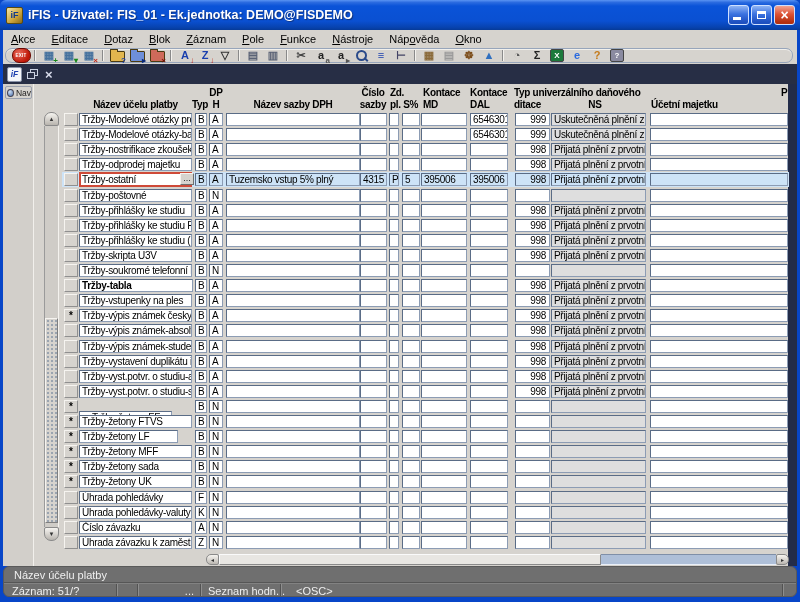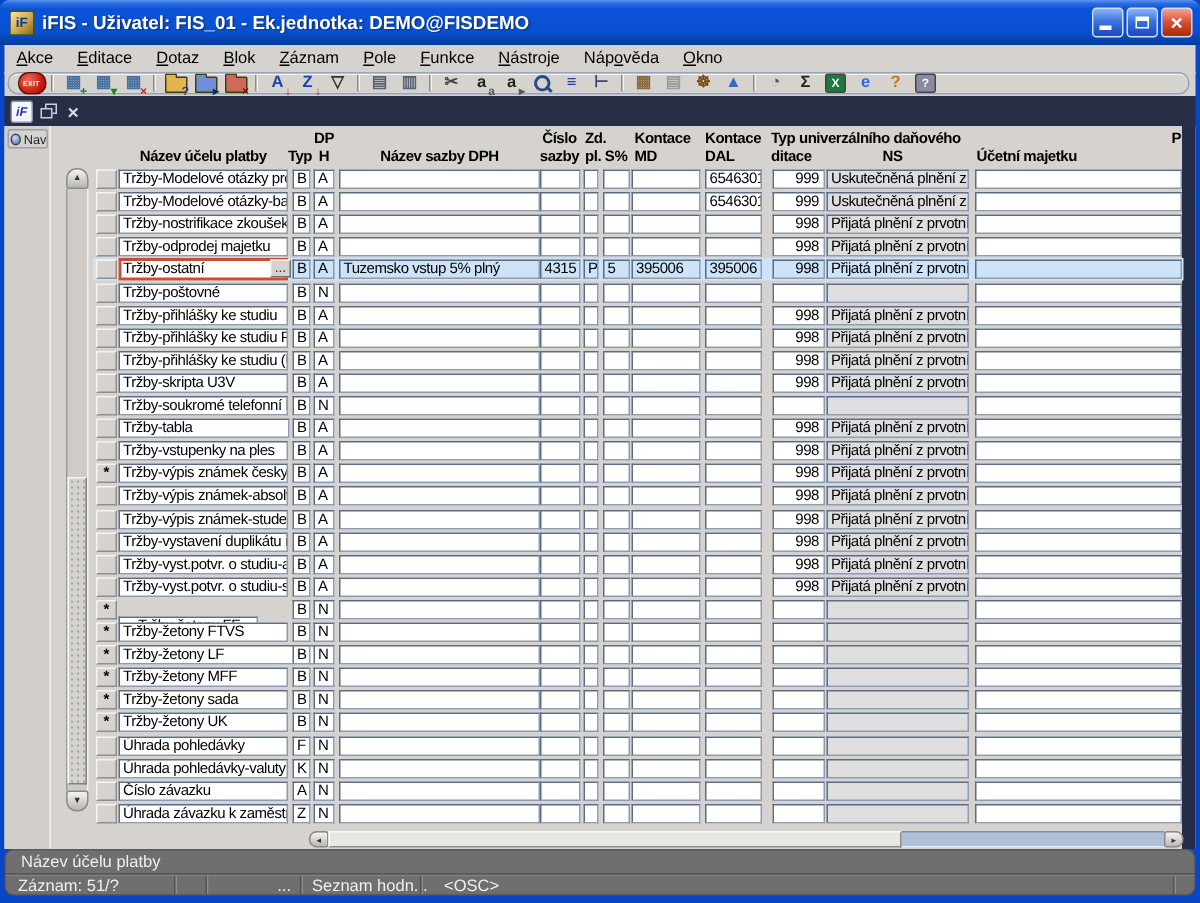--- a/index.html
+++ b/index.html
@@ -434,21 +434,21 @@
     <div class="f" style="left: 226px; top: 264px; width: 134px;"></div>
     <div class="f" style="left: 360px; top: 264px; width: 27px;"></div>
     <div class="f" style="left: 389px; top: 264px; width: 10px;"></div>
     <div class="f" style="left: 402px; top: 264px; width: 18px;"></div>
     <div class="f" style="left: 421px; top: 264px; width: 46px;"></div>
     <div class="f" style="left: 470px; top: 264px; width: 38px;"></div>
     <div class="f num" style="left: 515px; top: 264px; width: 35px;"></div>
     <div class="f grey" style="left: 551px; top: 264px; width: 95px;"></div>
     <div class="f" style="left: 650px; top: 264px; width: 138px;"></div>
     <div class="marker" style="left: 64px; top: 279.1px; width: 14px;"></div>
-    <div class="f" style="left: 79px; top: 279.1px; width: 114px;">Tržby-tabla</div>
+    <div class="f" style="left: 79px; top: 279.1px; width: 114px; font-weight: bold;">Tržby-tabla</div>
     <div class="f" style="left: 195px; top: 279.1px; width: 12px;">B</div>
     <div class="f" style="left: 209px; top: 279.1px; width: 14px;">A</div>
     <div class="f" style="left: 226px; top: 279.1px; width: 134px;"></div>
     <div class="f" style="left: 360px; top: 279.1px; width: 27px;"></div>
     <div class="f" style="left: 389px; top: 279.1px; width: 10px;"></div>
     <div class="f" style="left: 402px; top: 279.1px; width: 18px;"></div>
     <div class="f" style="left: 421px; top: 279.1px; width: 46px;"></div>
     <div class="f" style="left: 470px; top: 279.1px; width: 38px;"></div>
     <div class="f num" style="left: 515px; top: 279.1px; width: 35px;">998</div>
     <div class="f grey" style="left: 551px; top: 279.1px; width: 95px;">Přijatá plnění z prvotních</div>
@@ -564,21 +564,21 @@
     <div class="f" style="left: 226px; top: 415px; width: 134px;"></div>
     <div class="f" style="left: 360px; top: 415px; width: 27px;"></div>
     <div class="f" style="left: 389px; top: 415px; width: 10px;"></div>
     <div class="f" style="left: 402px; top: 415px; width: 18px;"></div>
     <div class="f" style="left: 421px; top: 415px; width: 46px;"></div>
     <div class="f" style="left: 470px; top: 415px; width: 38px;"></div>
     <div class="f num" style="left: 515px; top: 415px; width: 35px;"></div>
     <div class="f grey" style="left: 551px; top: 415px; width: 95px;"></div>
     <div class="f" style="left: 650px; top: 415px; width: 138px;"></div>
     <div class="marker" style="left: 64px; top: 430.1px; width: 14px;">*</div>
-    <div class="f" style="left: 79px; top: 430.1px; width: 134px;">Tržby-žetony LF</div>
+    <div class="f" style="left: 79px; top: 430.1px; width: 99px;">Tržby-žetony LF</div>
     <div class="f" style="left: 195px; top: 430.1px; width: 12px;">B</div>
     <div class="f" style="left: 209px; top: 430.1px; width: 14px;">N</div>
     <div class="f" style="left: 226px; top: 430.1px; width: 134px;"></div>
     <div class="f" style="left: 360px; top: 430.1px; width: 27px;"></div>
     <div class="f" style="left: 389px; top: 430.1px; width: 10px;"></div>
     <div class="f" style="left: 402px; top: 430.1px; width: 18px;"></div>
     <div class="f" style="left: 421px; top: 430.1px; width: 46px;"></div>
     <div class="f" style="left: 470px; top: 430.1px; width: 38px;"></div>
     <div class="f num" style="left: 515px; top: 430.1px; width: 35px;"></div>
     <div class="f grey" style="left: 551px; top: 430.1px; width: 95px;"></div>

